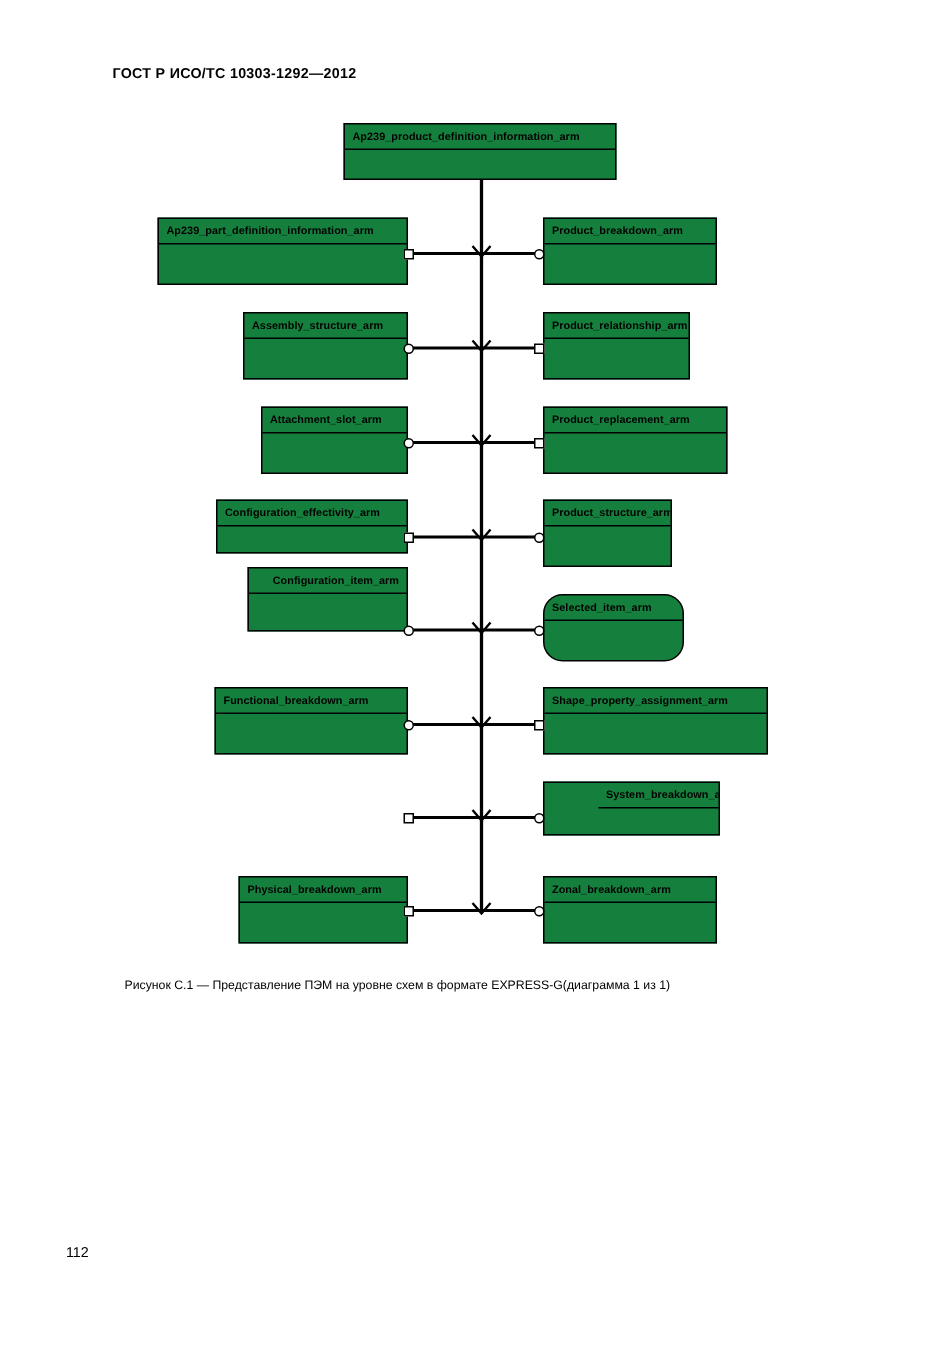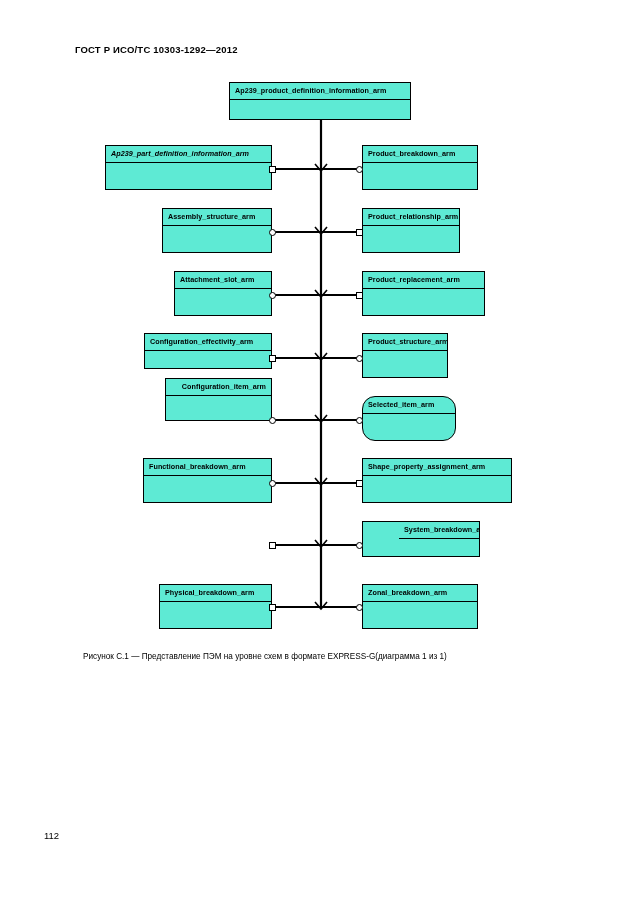--- a/index.html
+++ b/index.html
@@ -38,21 +38,21 @@
   }
   #diagram svg {
     display: block;
   }
 
   
   .entity-box {
     position: absolute;
     box-sizing: border-box;
     border: 1.6px solid #000000;
-    background: #5eead4;
+    background: #15803d;
   }
   .entity-title {
     box-sizing: border-box;
     border-bottom: 1.6px solid #000000;
     height: 17px;
     line-height: 16px;
     padding: 0 5px;
     font-size: 7.2px;
     font-weight: bold;
     letter-spacing: 0.05px;
@@ -128,21 +128,21 @@
       <path d="M315 540 L321 547 L327 540"></path>
       <path d="M315 602 L321 609 L327 602"></path>
     </g>
   </svg>
 
   <div class="entity-box" style="left:229px; top:82px; width:182px; height:38px;">
     <span class="entity-title">Ap239_product_definition_information_arm</span>
     <span class="entity-body"></span>
   </div>
 
-  <div class="entity-box" style="left:105px; top:145px; width:167px; height:45px;font-style:italic;">
+  <div class="entity-box" style="left:105px; top:145px; width:167px; height:45px;">
     <span class="entity-title">Ap239_part_definition_information_arm</span>
     <span class="entity-body"></span>
   </div>
   <span class="conn" style="left:269px; top:166px;"></span>
 
   <div class="entity-box" style="left:162px; top:208px; width:110px; height:45px;">
     <span class="entity-title">Assembly_structure_arm</span>
     <span class="entity-body"></span>
   </div>
   <span class="conn circle" style="left:269px; top:229px;"></span>

